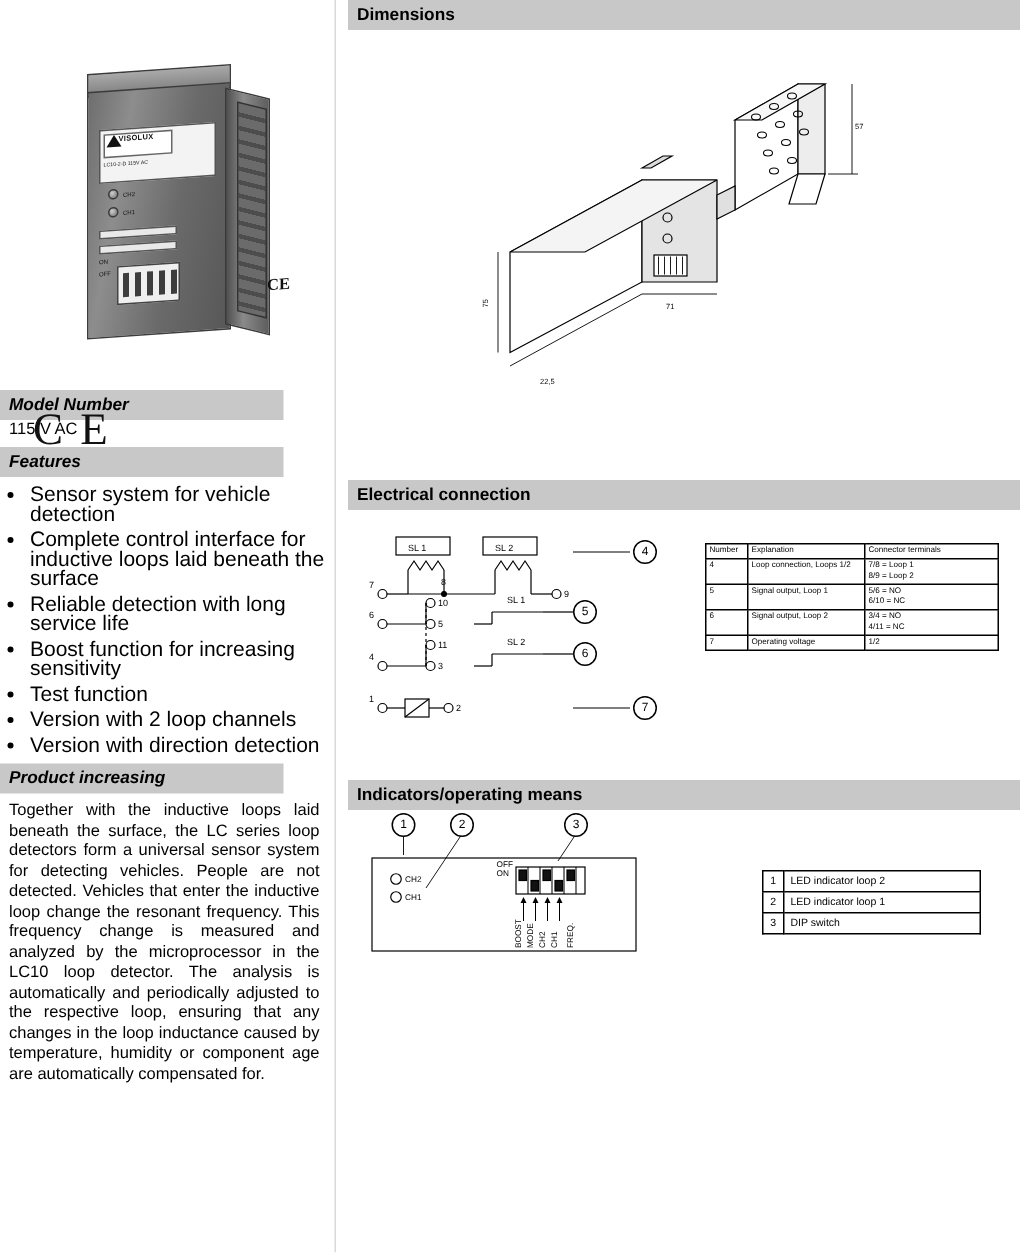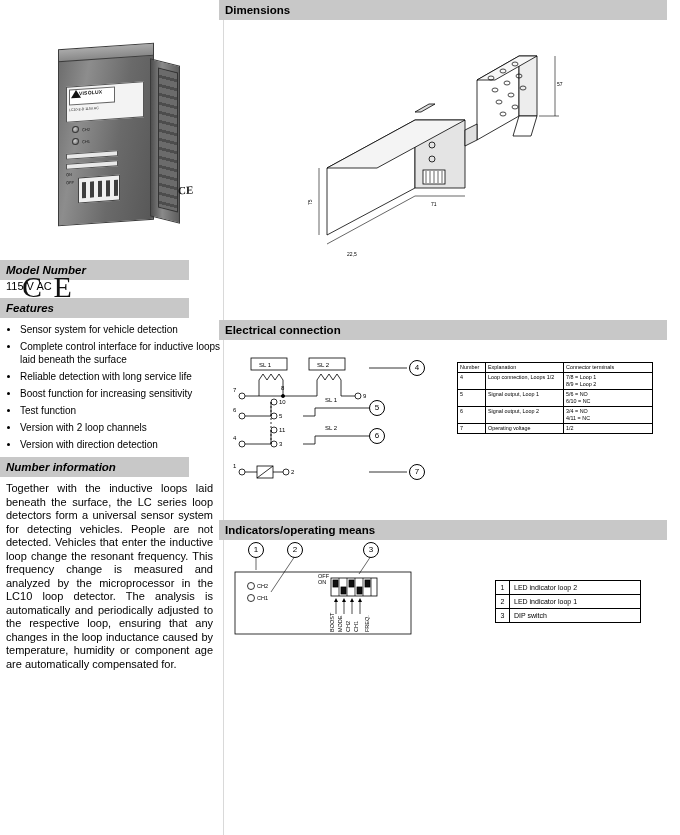--- a/index.html
+++ b/index.html
@@ -106,30 +106,30 @@
     background: #c8c8c8;
     font-weight: bold;
     font-size: 11.5px;
     padding: 4px 6px 4px 6px;
     margin: 0;
   }
   .left-col .sect-head { width: 189px; font-style: italic; }
   .model-name { font-weight: bold; font-size: 11.5px; margin: 5px 0 2px 6px; }
   .model-sub { font-size: 11px; margin: 0 0 1px 6px; }
   ul.features { margin: 5px 0 6px 0; padding-left: 20px; }
-  ul.features li { font-size: 10px; margin-bottom: 4px; line-height: 13px; }
+  ul.features li { font-size: 14px; margin-bottom: 4px; line-height: 13px; }
   .prod-info {
     font-size: 11px; line-height: 13.5px; text-align: justify;
     padding: 5px 10px 0 6px;
     hyphens: auto;
   }
 
   
   .right-col {
-    position: absolute; left: 219px; top: 0; width: 448px; height: 835px;
+    position: absolute; left: 232px; top: 0; width: 448px; height: 835px;
   }
   .right-col .sect-head { width: 448px; margin-bottom: 0; }
 
   
   .dim-area { position: relative; height: 300px; }
   svg { display: block; }
 
   
   .elec-area { position: relative; height: 180px; }
 
@@ -201,21 +201,21 @@
     <ul class="features">
       <li>Sensor system for vehicle detection</li>
       <li>Complete control interface for inductive loops laid beneath the surface</li>
       <li>Reliable detection with long service life</li>
       <li>Boost function for increasing sensitivity</li>
       <li>Test function</li>
       <li>Version with 2 loop channels</li>
       <li>Version with direction detection</li>
     </ul>
 
-    <div class="sect-head">Number information</div>
+    <div class="sect-head">Product increasing</div>
     <div class="prod-info">Together with the inductive loops laid beneath the surface, the LC series loop detectors form a universal sensor system for detecting vehicles. People are not detected. Vehicles that enter the inductive loop change the resonant frequency. This frequency change is measured and analyzed by the microprocessor in the LC10 loop detector. The analysis is automatically and periodically adjusted to the respective loop, ensuring that any changes in the loop inductance caused by temperature, humidity or component age are automatically compensated for.</div>
   </div>
 
   <div class="right-col">
 
     <div class="sect-head">Dimensions</div>
     <div class="dim-area">
       <svg width="448" height="300" viewBox="0 0 448 300">
         <g fill="none" stroke="#000" stroke-width="0.8">
 

